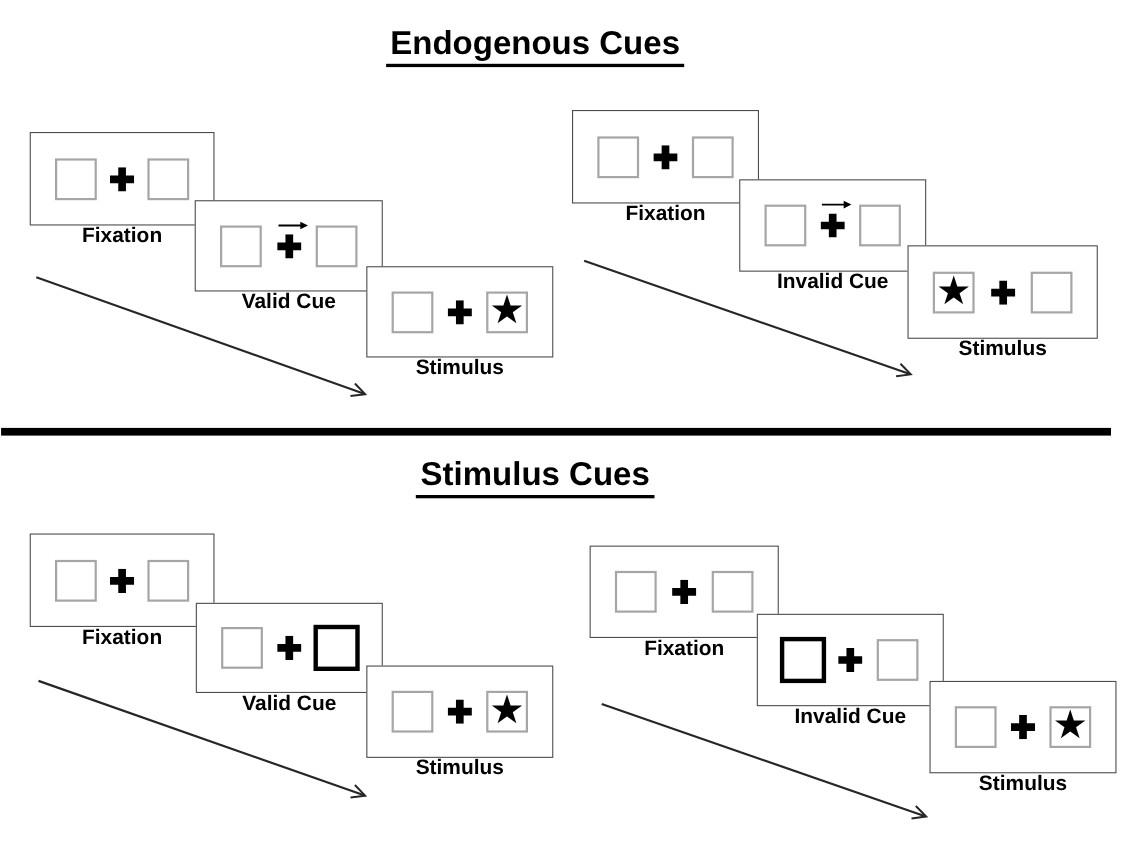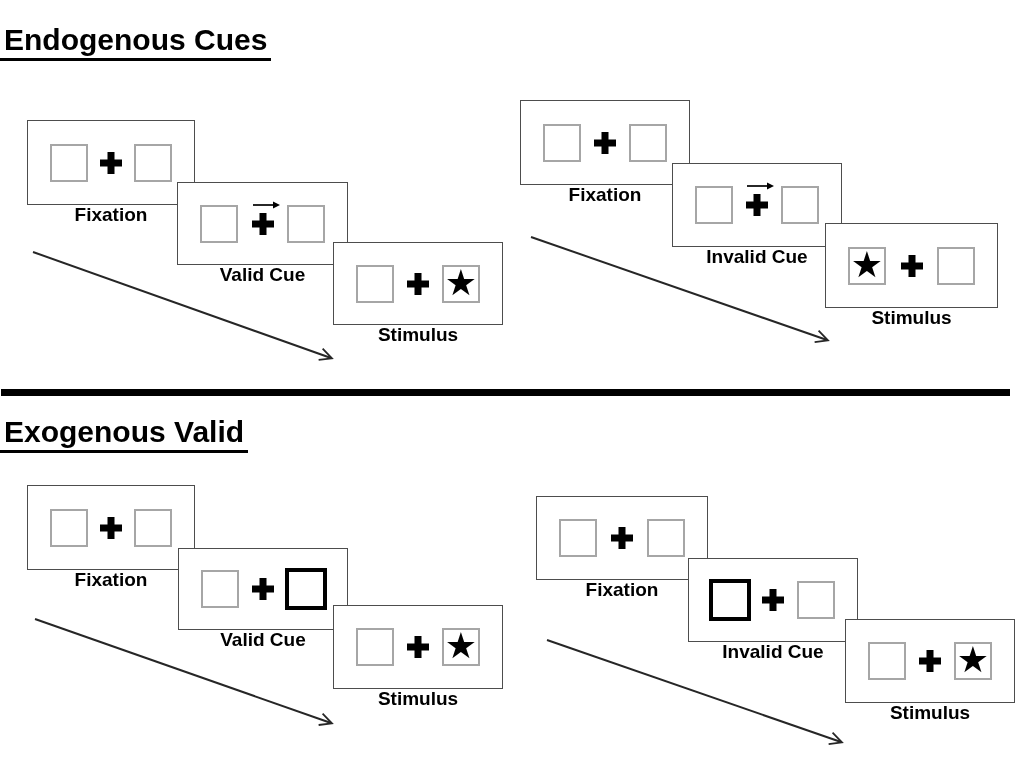--- a/index.html
+++ b/index.html
@@ -3,21 +3,21 @@
 <meta charset="utf-8">
 <style>
   html,body{margin:0;padding:0;}
   body{
     width:1023px;height:767px;position:relative;overflow:hidden;
     background:#ffffff;
     font-family:"Liberation Sans",sans-serif;
     color:#000;
   }
   .stage{position:absolute;left:0;top:0;width:1023px;height:767px;}
-  .title-row{position:absolute;left:0;width:941px;text-align:left;}
+  .title-row{position:absolute;left:16px;width:941px;text-align:center;}
   .title-text{
     display:inline-block;font-size:30px;font-weight:bold;letter-spacing:0px;
     border-bottom:3px solid #000;padding:0 4px 2px 4px;line-height:1.05;
   }
   .divider{position:absolute;left:1px;top:389px;width:1009px;height:7px;background:#000;}
   .arrow-layer{position:absolute;left:0;top:0;z-index:0;}
   .step{position:absolute;}
   .panel{
     background:#ffffff;border:1px solid #4d4d4d;box-sizing:border-box;
     display:flex;align-items:center;justify-content:space-between;
@@ -148,21 +148,21 @@
           </svg>
       </div>
       <div class="sq"></div>
     </div>
     <div class="plabel">Stimulus</div>
   </div>
 
   <div class="divider"></div>
 
   <div class="title-row" style="top:416px;">
-    <span class="title-text">Exogenous Valid</span>
+    <span class="title-text">Stimulus Cues</span>
   </div>
 
   <div class="step z1" style="left:27px;top:485px;width:168px;">
     <div class="panel" style="height:85px;">
       <div class="sq"></div>
       <div class="center-group">
         <svg width="22" height="22" viewBox="0 0 22 22">
             <path d="M7.5 0h7v7.5H22v7h-7.5V22h-7v-7.5H0v-7h7.5z" fill="#000"></path>
           </svg>
       </div>

